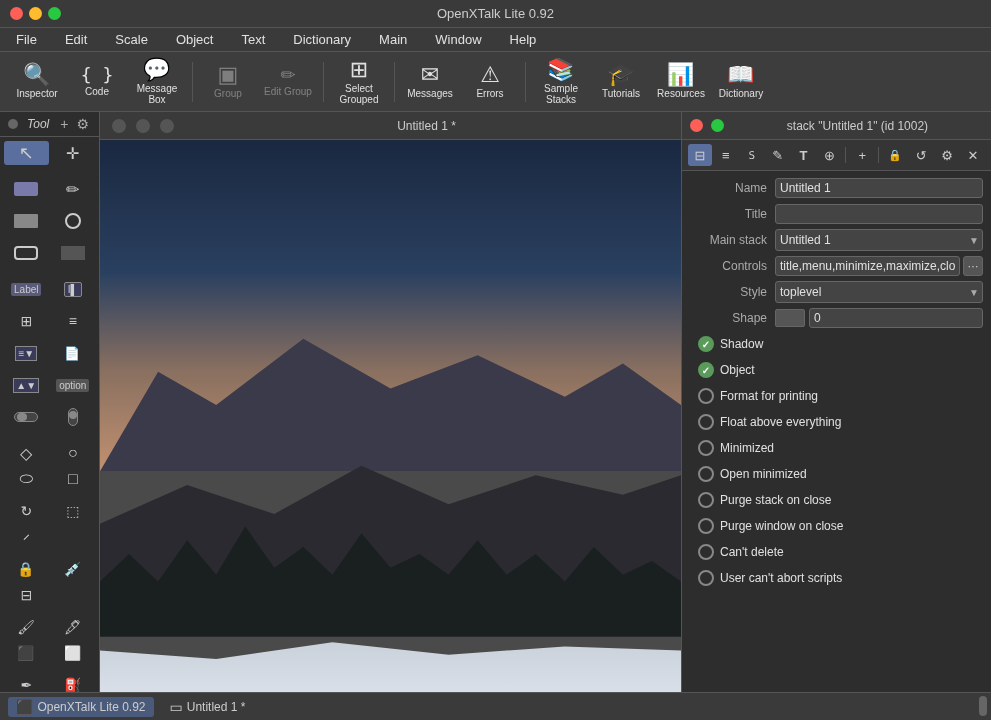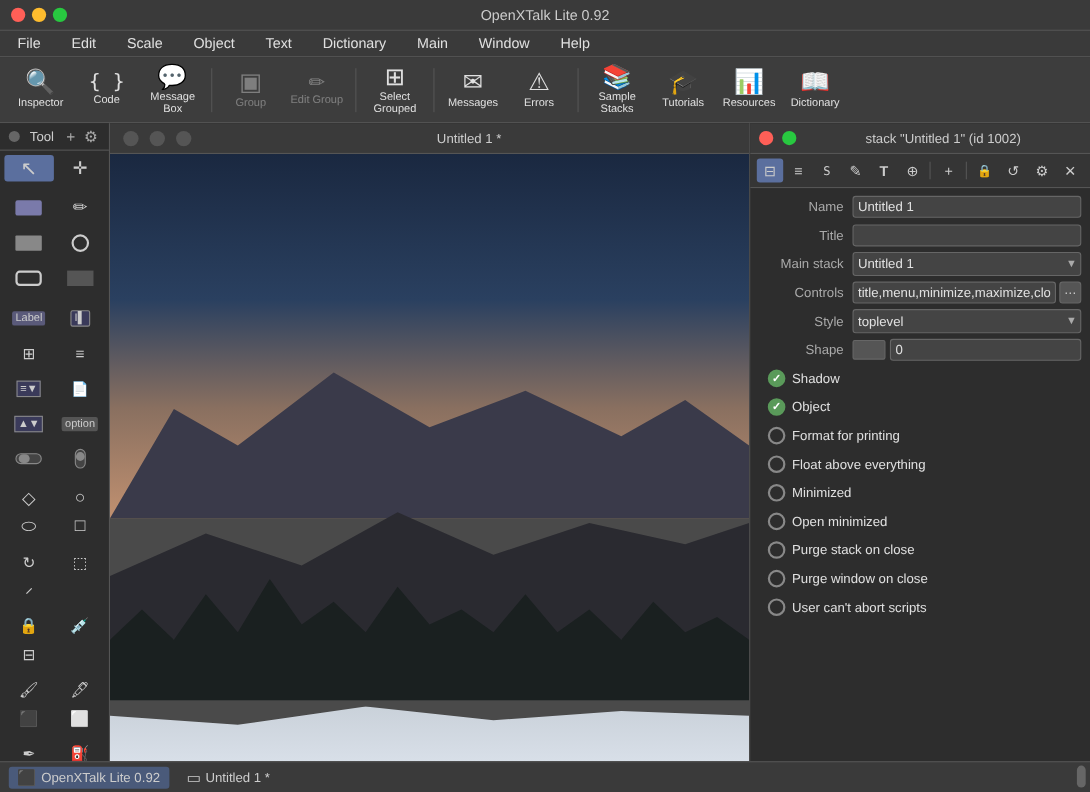--- a/index.html
+++ b/index.html
@@ -127,20 +127,21 @@
     .tool-circle {
       width: 10px; height: 10px;
       border-radius: 50%;
       background: #666;
     }
     #tool-title {
       font-size: 12px;
       color: #ccc;
       flex: 1;
       text-align: center;
+      font-style: italic;
     }
     #tool-actions {
       display: flex;
       gap: 4px;
     }
     .tool-action-btn {
       color: #aaa;
       font-size: 14px;
       cursor: pointer;
       padding: 0 2px;
@@ -877,20 +878,26 @@
       </div>
       <div class="checkbox-row">
         <label class="checkbox-item">
           <span class="cb-circle"></span>
           <span class="cb-label">Purge window on close</span>
         </label>
       </div>
       <div class="checkbox-row">
         <label class="checkbox-item">
           <span class="cb-circle"></span>
+          <span class="cb-label">Can't delete</span>
+        </label>
+      </div>
+      <div class="checkbox-row">
+        <label class="checkbox-item">
+          <span class="cb-circle"></span>
           <span class="cb-label">User can't abort scripts</span>
         </label>
       </div>
     </div>
   </div>
 
 </div>
 
 <div id="taskbar">
   <div class="taskbar-item active">

